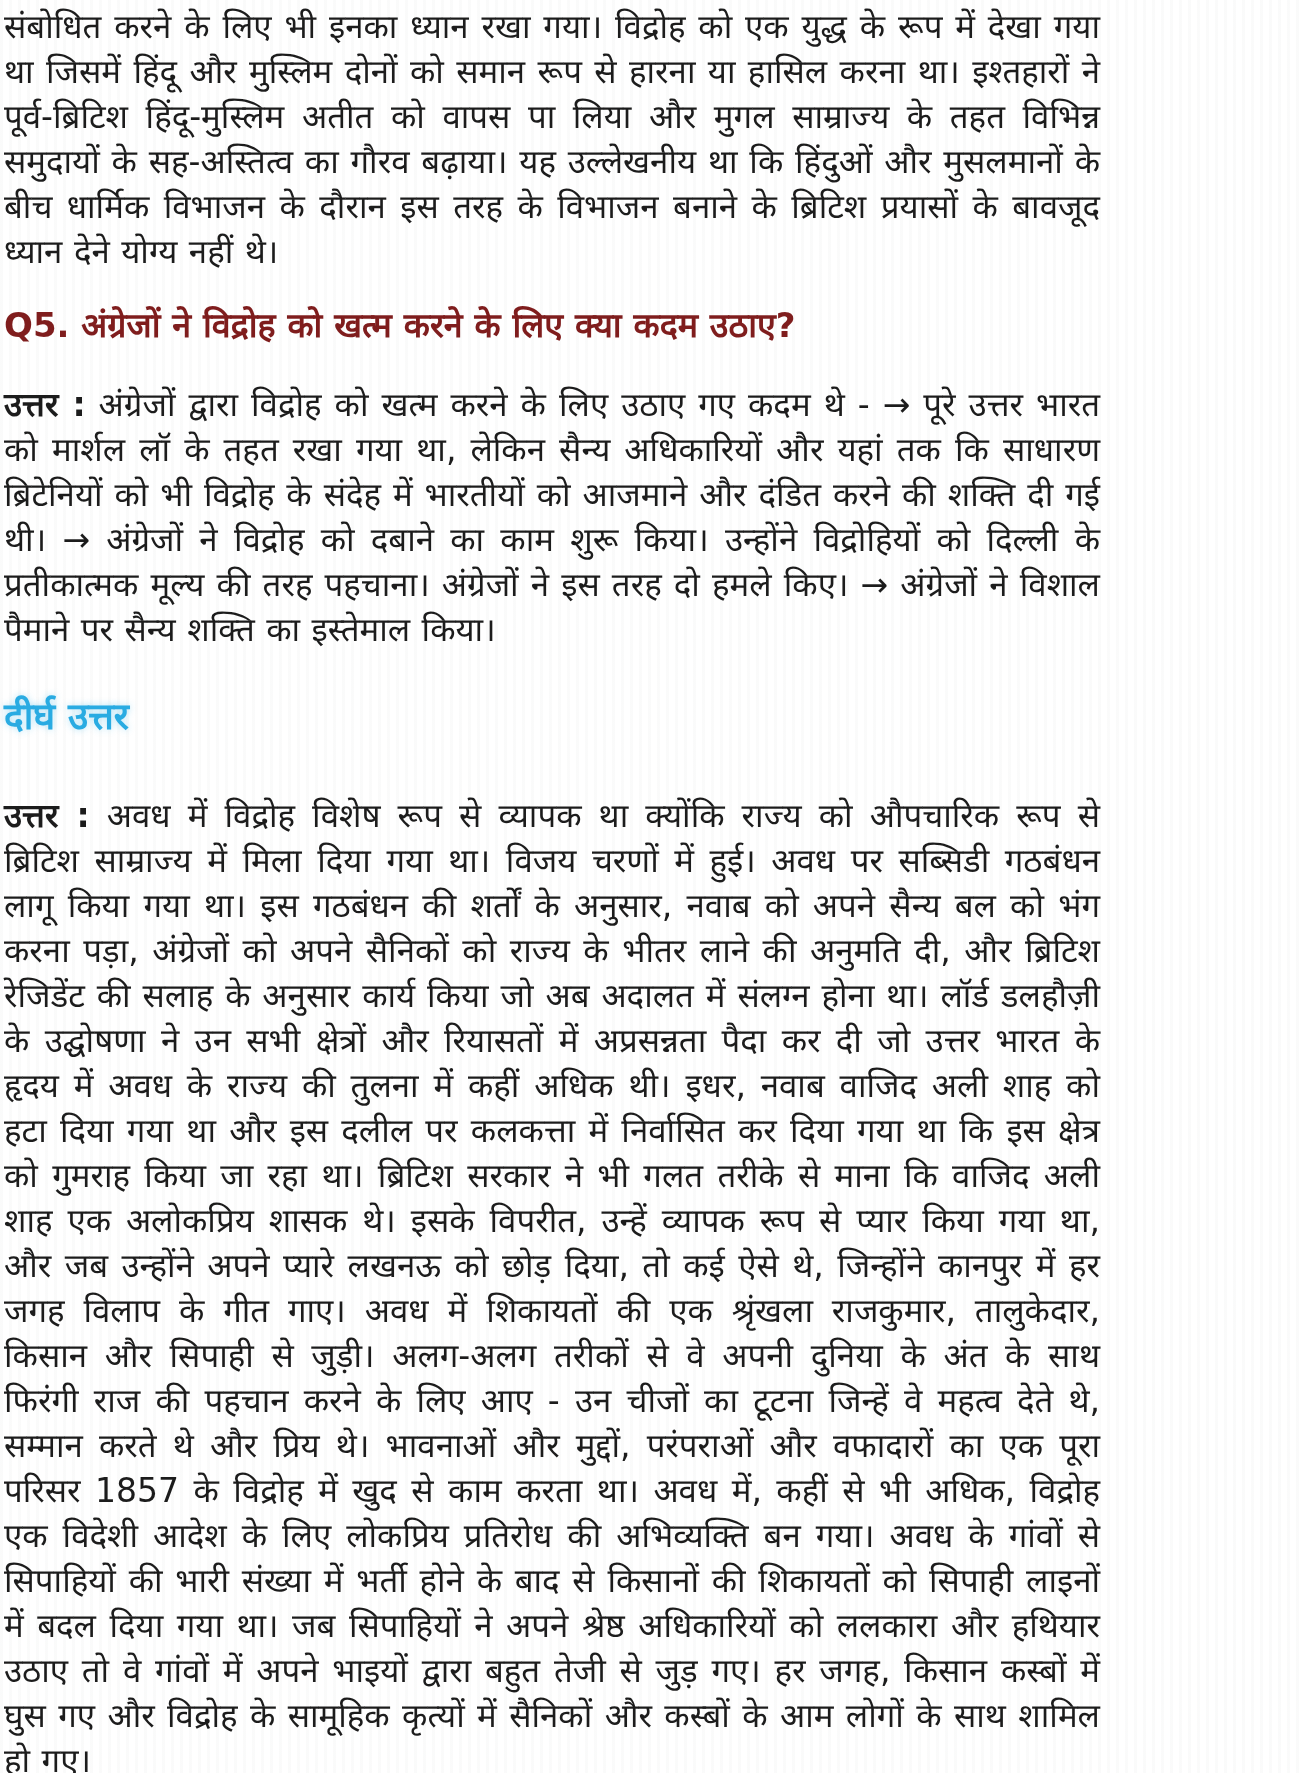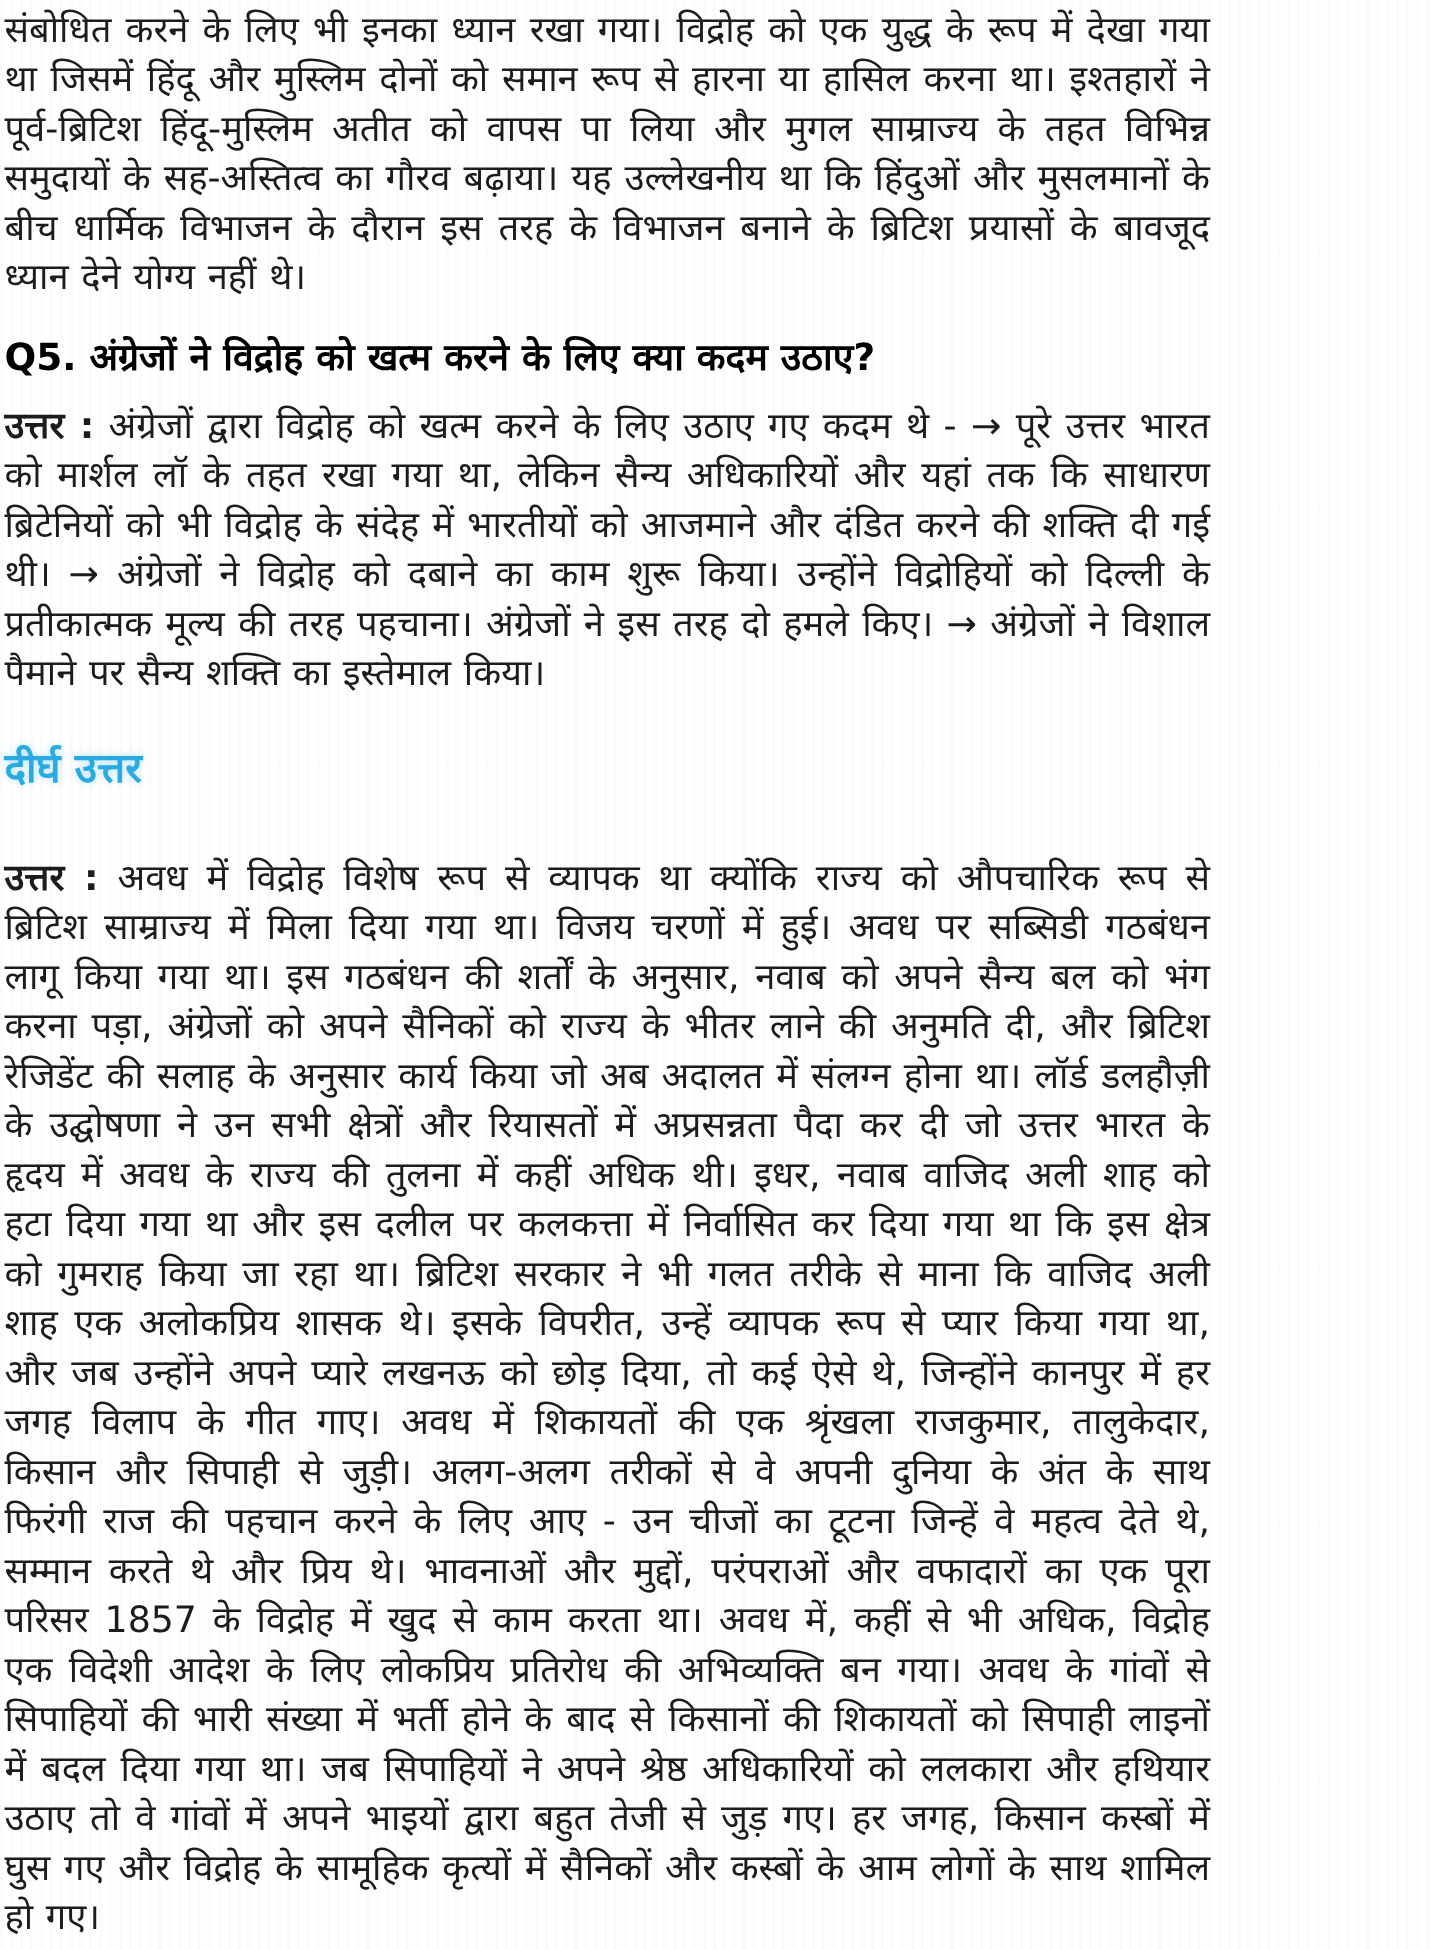--- a/index.html
+++ b/index.html
@@ -30,24 +30,24 @@
     margin: 0;
     text-align: justify;
     letter-spacing: 0;
     word-spacing: 1px;
   }
   .q-heading {
     font-size: 34px;
     line-height: 46px;
     font-weight: 700;
     margin: 0;
-    color: #000000;
+    color: #7f1d1d;
   }
   .q5-heading { margin-top: 28px; }
-  .answer { margin-top: 16px; }
+  .answer { margin-top: 34px; }
   .answer-label { font-weight: 700; }
   .section-heading {
     font-size: 37px;
     line-height: 45px;
     font-weight: 700;
     margin: 42px 0 0 0;
     color: #29abe2;
     text-shadow: 0 0 7px rgba(41, 171, 226, 0.35);
   }
   .q6-heading { margin-top: 30px; max-width: 1240px; }

